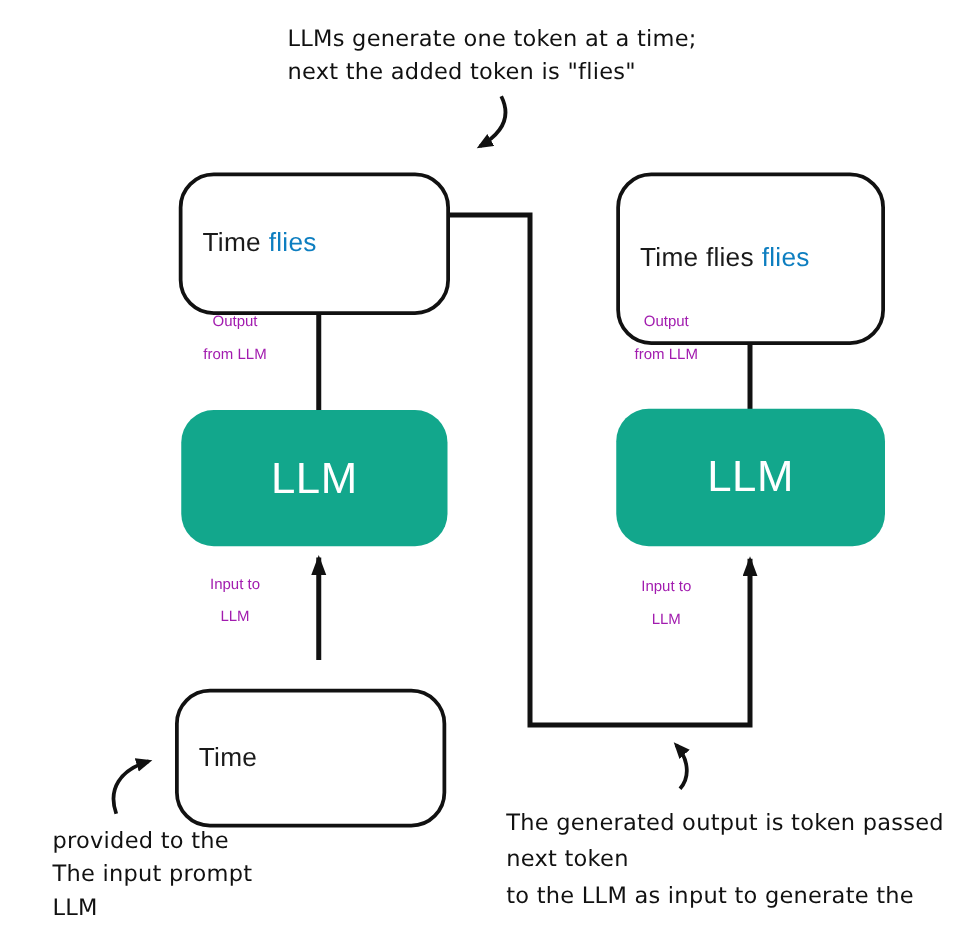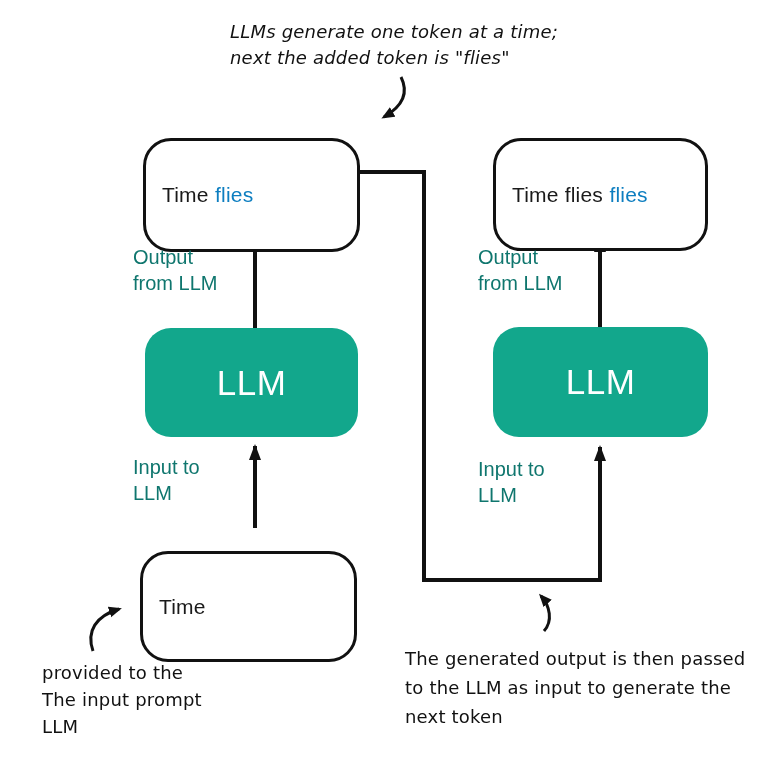--- a/index.html
+++ b/index.html
@@ -20,28 +20,28 @@
     display:flex;align-items:center;padding-left:16px;
     font-size:21px;color:#1a1a1a;letter-spacing:0.2px;margin-top:24px;
   }
   .token{color:var(--accent-blue);font-weight:400;margin-left:0.30em;}
   .llm-box{
     position:absolute;box-sizing:border-box;background:var(--accent-green);
     border:none;border-radius:26px;display:flex;align-items:center;justify-content:center;
     color:#ffffff;font-size:35px;letter-spacing:0.5px;
   }
   .arrow-label{
-    position:absolute;width:110px;text-align:left;
-    font-size:20px;line-height:26px;color:#0f766e;
+    position:absolute;width:110px;text-align:center;
+    font-size:12px;line-height:26px;color:#a21caf;
   }
   .annotation{
     position:absolute;font-family:"DejaVu Sans",sans-serif;
     font-size:18px;color:#111111;letter-spacing:0.2px;
   }
-  .annotation.top{left:230px;top:19px;line-height:26px;font-style:italic;}
+  .annotation.top{left:230px;top:19px;line-height:26px;}
   .annotation.bl{left:42px;top:659px;line-height:27px;}
   .annotation.br{left:405px;top:644px;line-height:29px;}
   .stroke{stroke:var(--ink);fill:none;}
   .arrowhead{fill:var(--ink);stroke:none;}
 </style>
 </head>
 <body>
 
 <div class="canvas">
 
@@ -89,21 +89,21 @@
 
   <div class="arrow-label" style="left:133px;top:454px;">
     <div>Input to</div>
     <div>LLM</div>
   </div>
 
   <div class="box" style="left:140px;top:527px;width:217px;height:111px;">
     <span>Time</span>
   </div>
 
-  <div class="box" style="left:493px;top:114px;width:215px;height:113px;">
+  <div class="box" style="left:493px;top:114px;width:215px;height:138px;">
     <span>Time flies</span>
     <span class="token">flies</span>
   </div>
 
   <div class="arrow-label" style="left:478px;top:244px;">
     <div>Output</div>
     <div>from LLM</div>
   </div>
 
   <div class="llm-box" style="left:493px;top:327px;width:215px;height:110px;">
@@ -115,18 +115,18 @@
     <div>LLM</div>
   </div>
 
   <div class="annotation bl">
     <div>provided to the</div>
     <div>The input prompt</div>
     <div>LLM</div>
   </div>
 
   <div class="annotation br">
-    <div>The generated output is then passed</div>
+    <div>The generated output is token passed</div>
+    <div>next token</div>
     <div>to the LLM as input to generate the</div>
-    <div>next token</div>
   </div>
 
 </div>
 
 </body></html>

